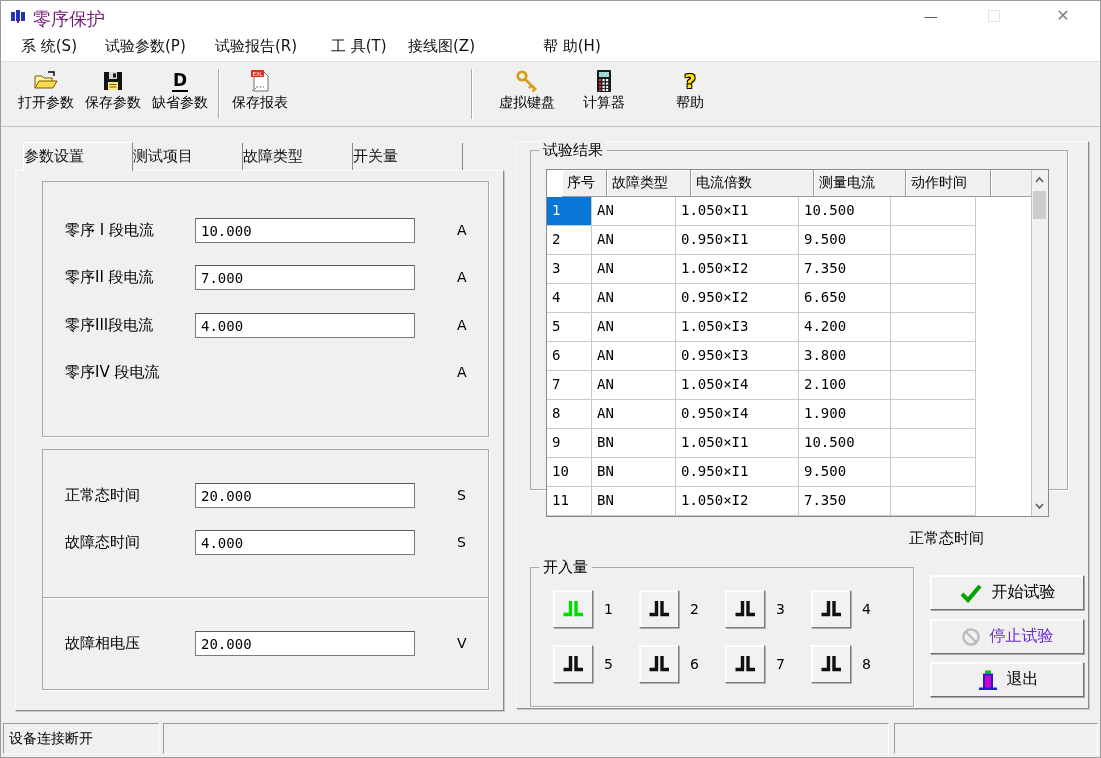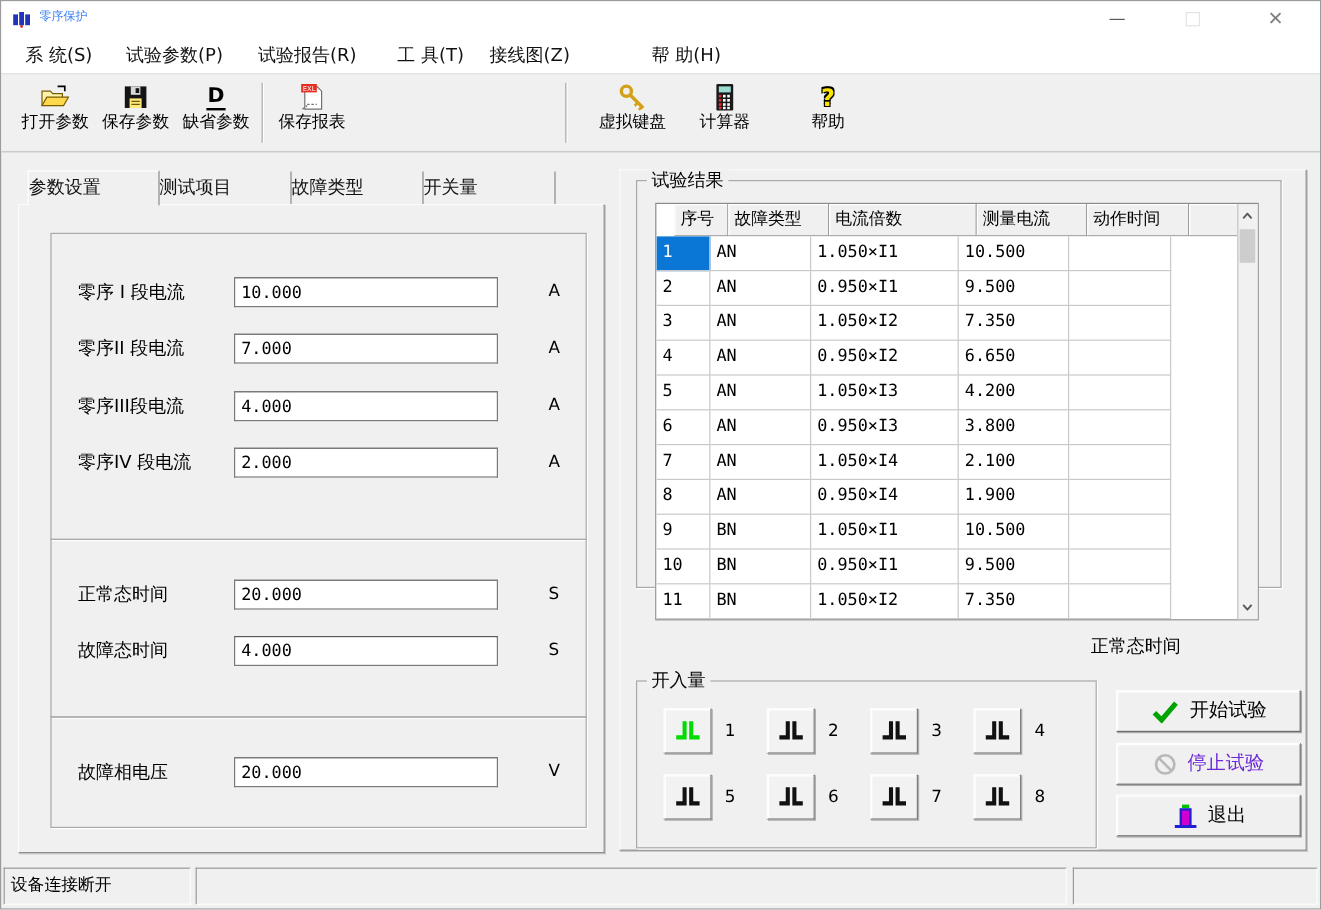--- a/index.html
+++ b/index.html
@@ -2,21 +2,21 @@
 <html><head>
 <meta charset="utf-8">
 <style>
   * {margin:0;padding:0;box-sizing:border-box;font-family:"DejaVu Sans","Liberation Sans",sans-serif;}
   html,body {background:#cfcfcf;}
   .window {position:relative;width:1101px;height:758px;background:#f0f0f0;border:1px solid #9b9b9b;overflow:hidden;}
 
   
   .titlebar {position:absolute;left:0;top:0;width:100%;height:30px;background:#fff;}
   .app-icon {position:absolute;left:9px;top:7px;width:16px;height:16px;}
-  .window-title {position:absolute;left:32px;top:6px;font-size:10px;color:#3b82f6;}
+  .window-title {position:absolute;left:32px;top:6px;font-size:18px;color:#701a75;}
   .win-btn {position:absolute;top:0;height:30px;width:50px;text-align:center;line-height:30px;cursor:default;}
   .win-min {left:905px;color:#5a5a5a;font-size:14px;}
   .win-max {left:968px;}
   .win-max .box {display:inline-block;width:12px;height:12px;border:1px solid #e3e3e3;margin-top:9px;}
   .win-close {left:1037px;color:#7f7f7f;font-size:16px;}
 
   
   .menubar {position:absolute;left:0;top:30px;width:100%;height:30px;background:#fff;}
   .menu-item {position:absolute;top:0;height:30px;line-height:30px;font-size:15px;color:#111;white-space:nowrap;}
   .m0{left:20px}.m1{left:104px}.m2{left:214px}.m3{left:330px}.m4{left:407px}.m5{left:542px}
@@ -39,21 +39,21 @@
 
   
   .tabstrip {position:absolute;left:22px;top:141px;height:29px;z-index:3;}
   .tab {position:absolute;top:1px;width:110px;height:27px;line-height:26px;text-align:left;font-size:15px;border-right:1px solid #8a8a8a;color:#111;}
   .tab.active {top:0;height:29px;background:#f0f0f0;border:1px solid #8a8a8a;border-top-color:#fff;border-left-color:#fff;border-bottom:none;}
   .tb0{left:0}.tb1{left:110px}.tb2{left:220px}.tb3{left:330px}
 
   
   .groupbox {position:absolute;border:1px solid #a9a9a9;box-shadow:1px 1px 0 #fff;}
   .legend {position:absolute;top:-10px;left:8px;background:#f0f0f0;padding:0 4px;font-size:15px;line-height:18px;}
-  .g1 {left:26px;top:23px;width:447px;height:256px;}
+  .g1 {left:26px;top:10px;width:447px;height:256px;}
   .g2 {left:26px;top:278px;width:447px;height:149px;}
   .g3 {left:26px;top:426px;width:447px;height:93px;}
 
   .field-row {position:absolute;left:0;width:100%;height:25px;}
   .g1 .r0{top:36px}.g1 .r1{top:83px}.g1 .r2{top:131px}.g1 .r3{top:178px}
   .g2 .r0{top:33px}.g2 .r1{top:80px}
   .g3 .r0{top:33px}
   .f-label {position:absolute;left:22px;top:0;width:128px;line-height:25px;font-size:15px;color:#000;}
   .f-input {position:absolute;left:152px;top:0;width:220px;height:25px;border:1px solid #7b7b7b;border-top-color:#5a5a5a;background:#fff;font:14px "DejaVu Sans Mono","Liberation Mono",monospace;padding:0 5px;color:#000;}
   .f-unit {position:absolute;left:414px;top:0;line-height:25px;font-size:14px;}
@@ -230,21 +230,20 @@
         <input class="f-input" value="7.000" style="">
         <span class="f-unit">A</span>
       </div>
       <div class="field-row r2">
         <span class="f-label">零序III段电流</span>
         <input class="f-input" value="4.000" style="">
         <span class="f-unit">A</span>
       </div>
       <div class="field-row r3">
         <span class="f-label">零序IV 段电流</span>
-        <input class="f-input" value="2.000" style="">
         <span class="f-unit">A</span>
       </div>
     </div>
 
     <div class="groupbox g2">
       <div class="field-row r0">
         <span class="f-label">正常态时间</span>
         <input class="f-input" value="20.000" style="">
         <span class="f-unit">S</span>
       </div>

